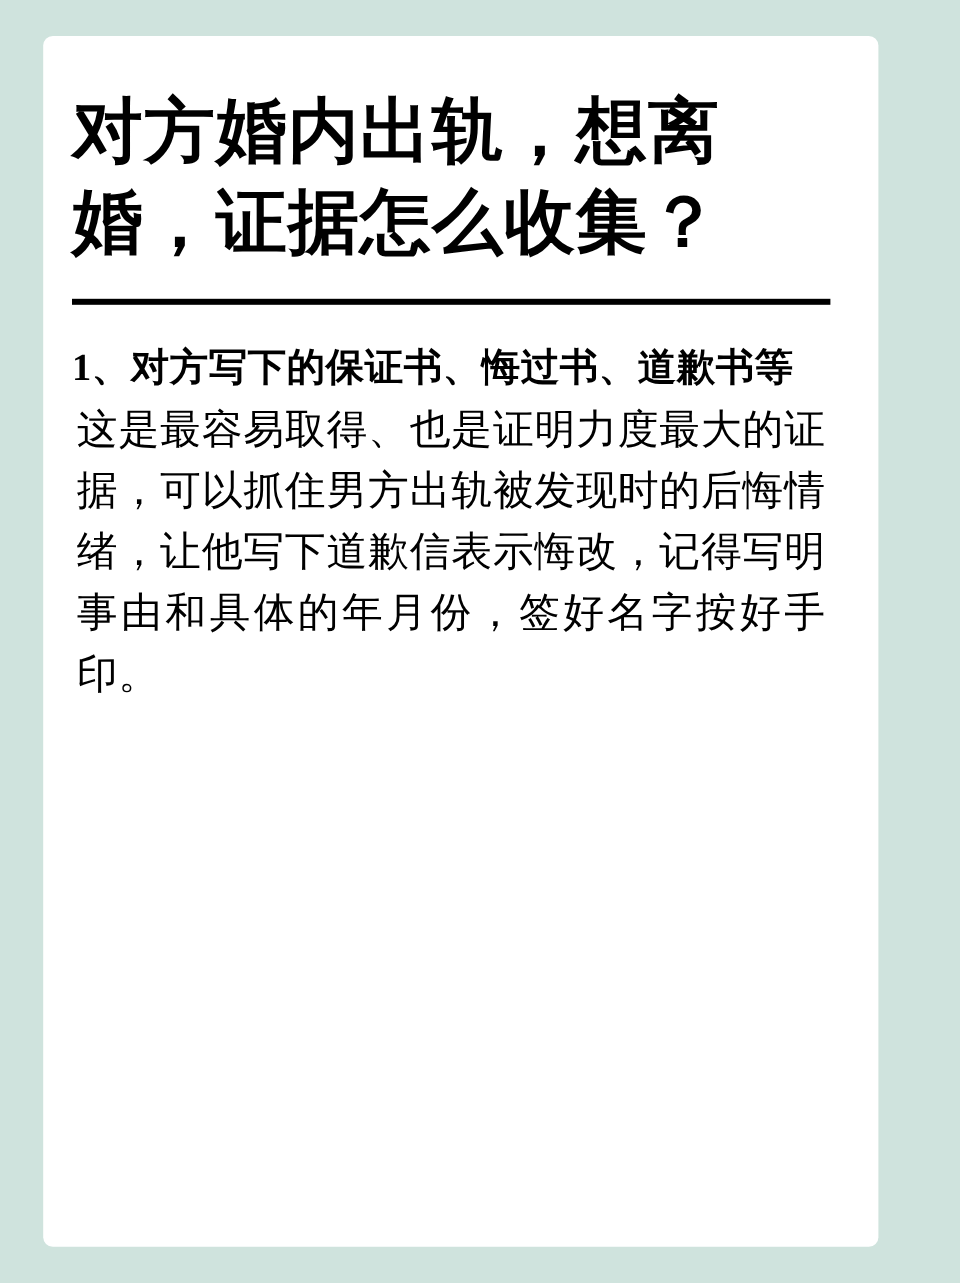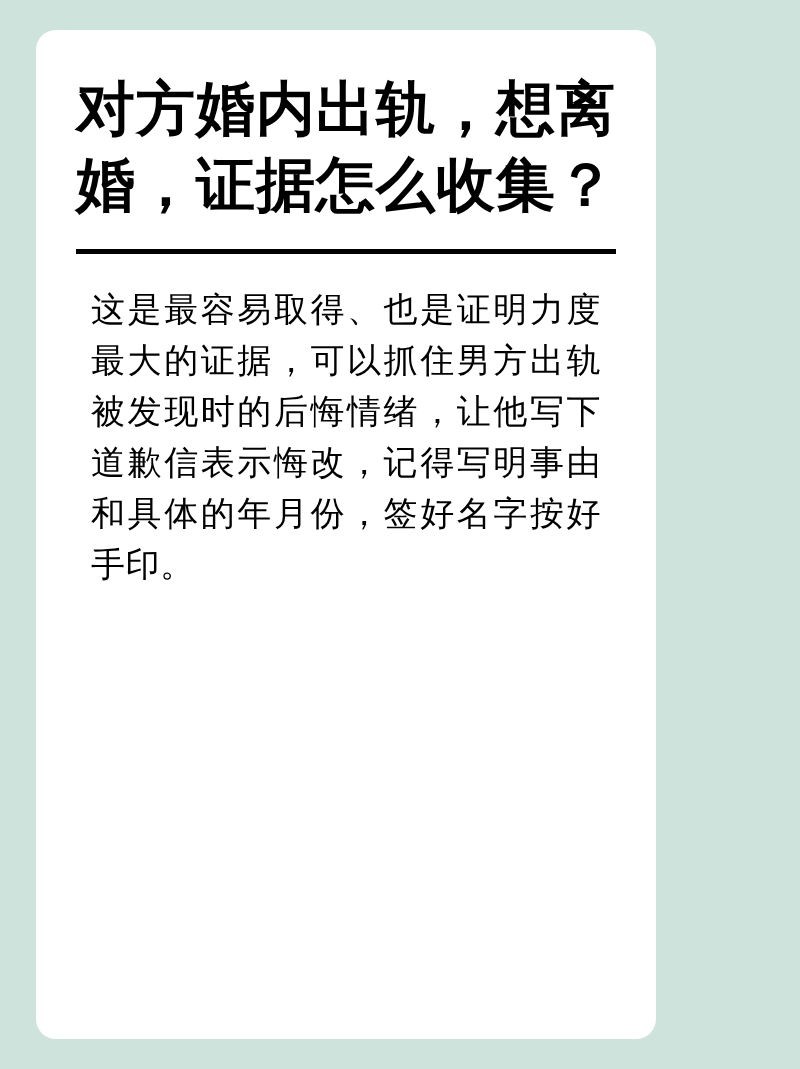--- a/index.html
+++ b/index.html
@@ -10,26 +10,26 @@
     width: 800px;
     height: 1069px;
     background: #cfe3dd;
     font-family: "Liberation Serif", "DejaVu Serif", serif;
     overflow: hidden;
   }
   .card {
     position: absolute;
     left: 36px;
     top: 30px;
-    width: 620px;
+    width: 696px;
     height: 1009px;
     background: #ffffff;
-    border-radius: 20px;
+    border-radius: 8px;
     box-sizing: border-box;
-    padding: 42px 34px 0 34px;
+    padding: 42px 34px 0 18px;
     overflow: hidden;
   }
   .title {
     font-family: "Liberation Serif", "DejaVu Serif", serif;
     font-weight: bold;
     font-size: 59px;
     line-height: 1.28;
     color: #000000;
     letter-spacing: 1px;
     margin: 0 0 0 6px;
@@ -54,33 +54,34 @@
     line-height: 1.42;
     color: #000000;
     margin: 0 0 2px 0;
     letter-spacing: 0.5px;
   }
   .section-body {
     font-family: "Liberation Serif", "DejaVu Serif", serif;
     font-size: 34px;
     line-height: 1.5;
     color: #000000;
-    margin: 15px;
+    margin: 4px;
     text-align: justify;
     text-justify: inter-character;
     letter-spacing: 0.5px;
   }
 </style>
 </head>
 <body>
 
 <div class="card">
 
   <h1 class="title">对方婚内出轨，想离婚，证据怎么收集？</h1>
 
   <hr class="divider">
 
   <div class="section">
+    <h2 class="section-heading">1、对方写下的保证书、悔过书、道歉书等</h2>
     <p class="section-body">这是最容易取得、也是证明力度最大的证据，可以抓住男方出轨被发现时的后悔情绪，让他写下道歉信表示悔改，记得写明事由和具体的年月份，签好名字按好手印。</p>
   </div>
 
 
 </div>
 
 </body></html>

